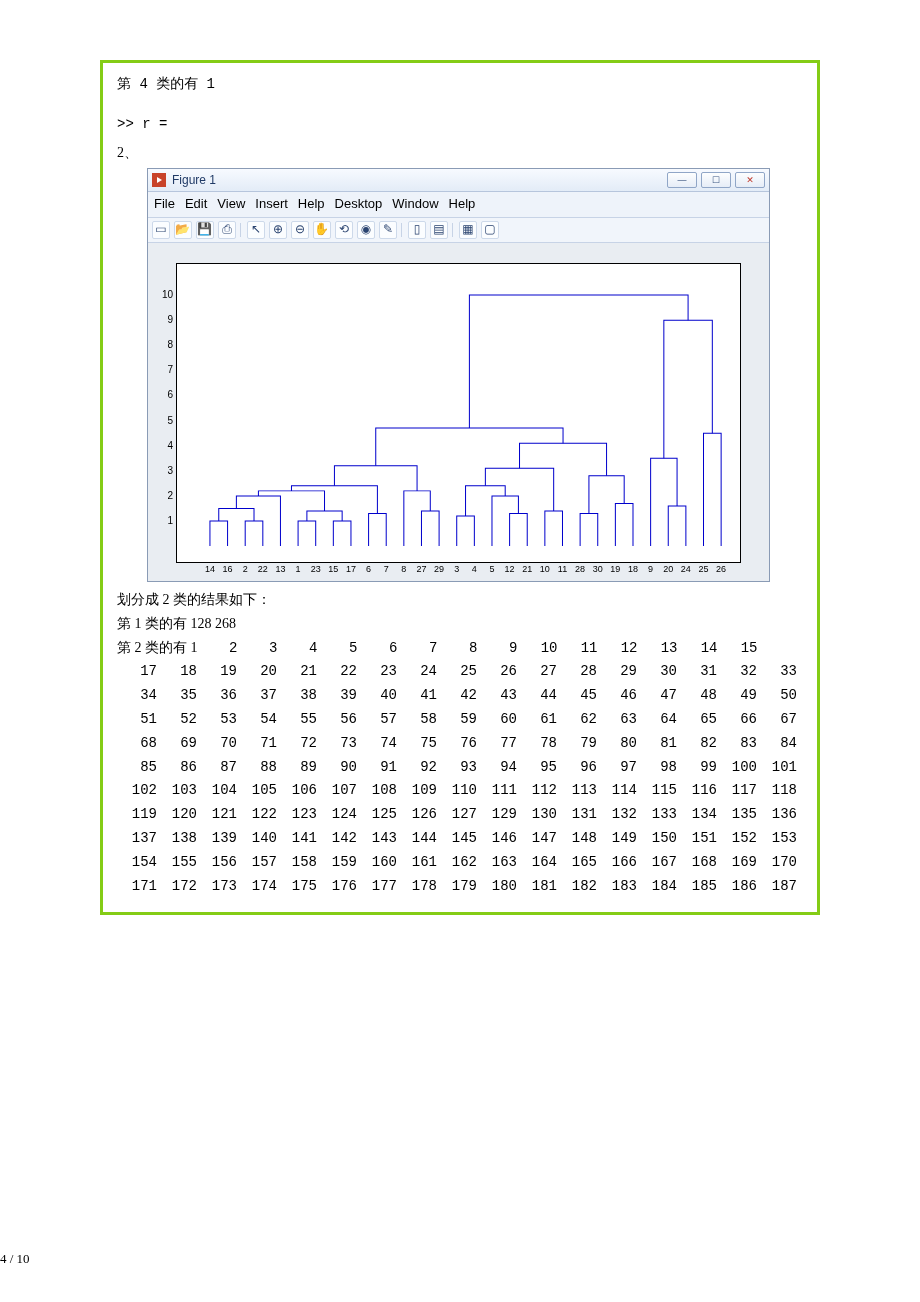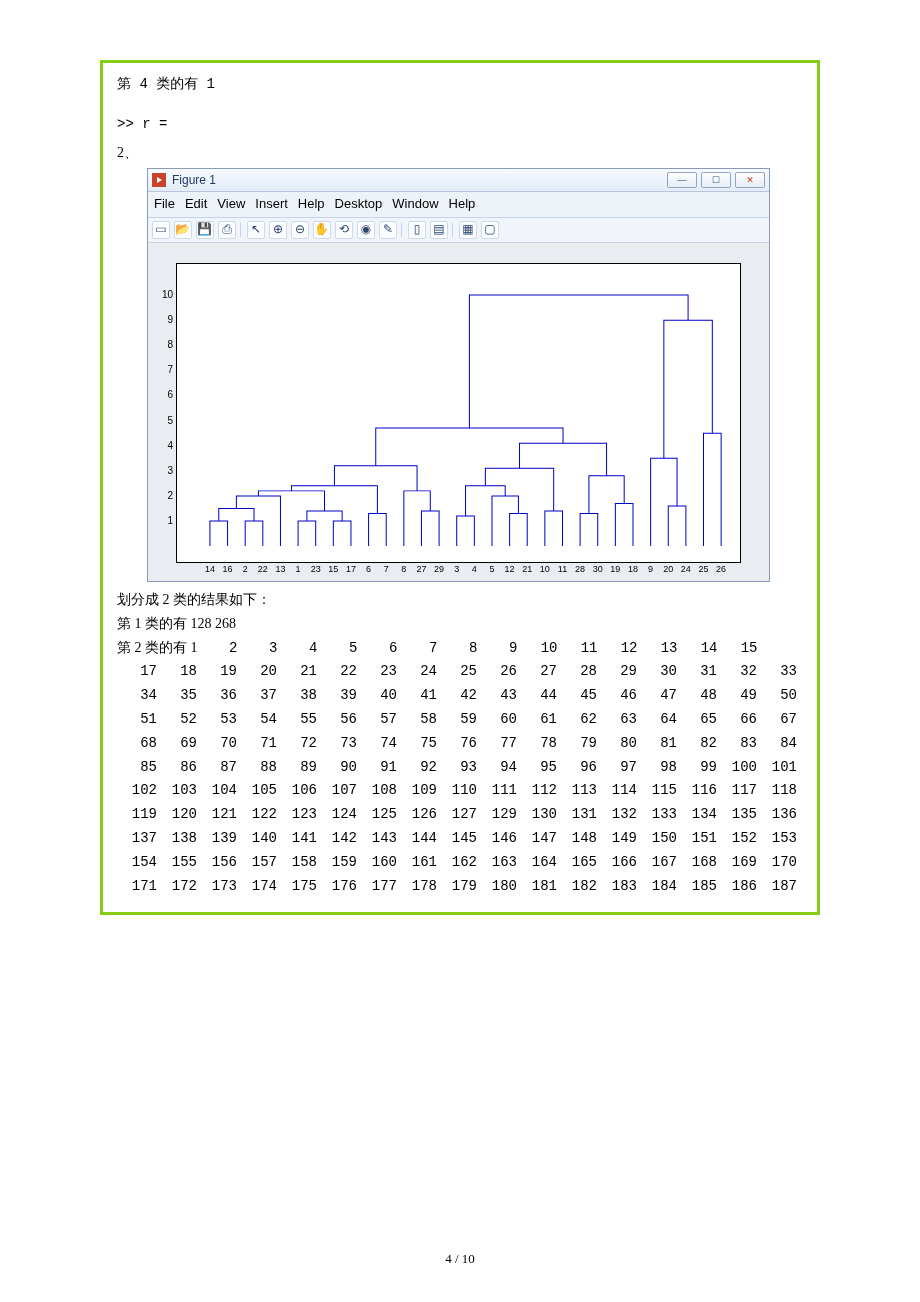--- a/index.html
+++ b/index.html
@@ -166,21 +166,20 @@
   .num-grid .row { white-space: nowrap; }
   .num-grid .cell {
     display: inline-block;
     width: 40px;
     text-align: right;
   }
   .footer {
     position: absolute;
     bottom: 32px;
     left: 0; right: 0;
-    text-align: center;
     font-size: 13px;
   }
 </style>
 </head>
 <body>
 
 <div class="page">
 
   <div class="content-box">
 

